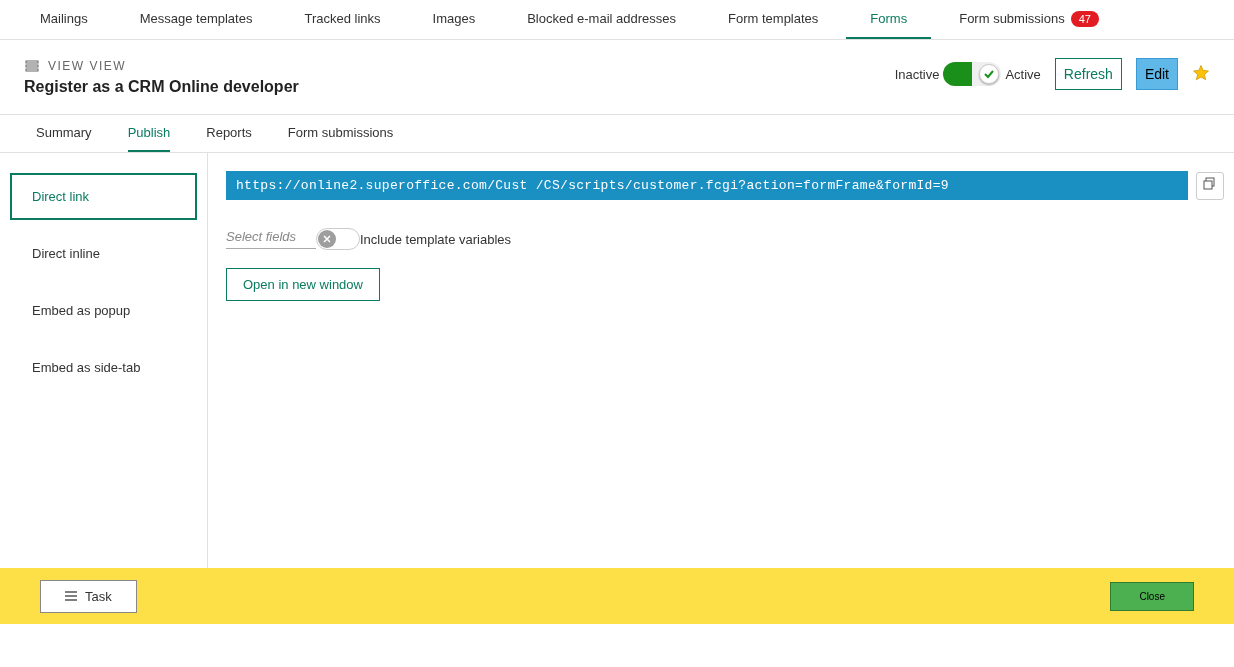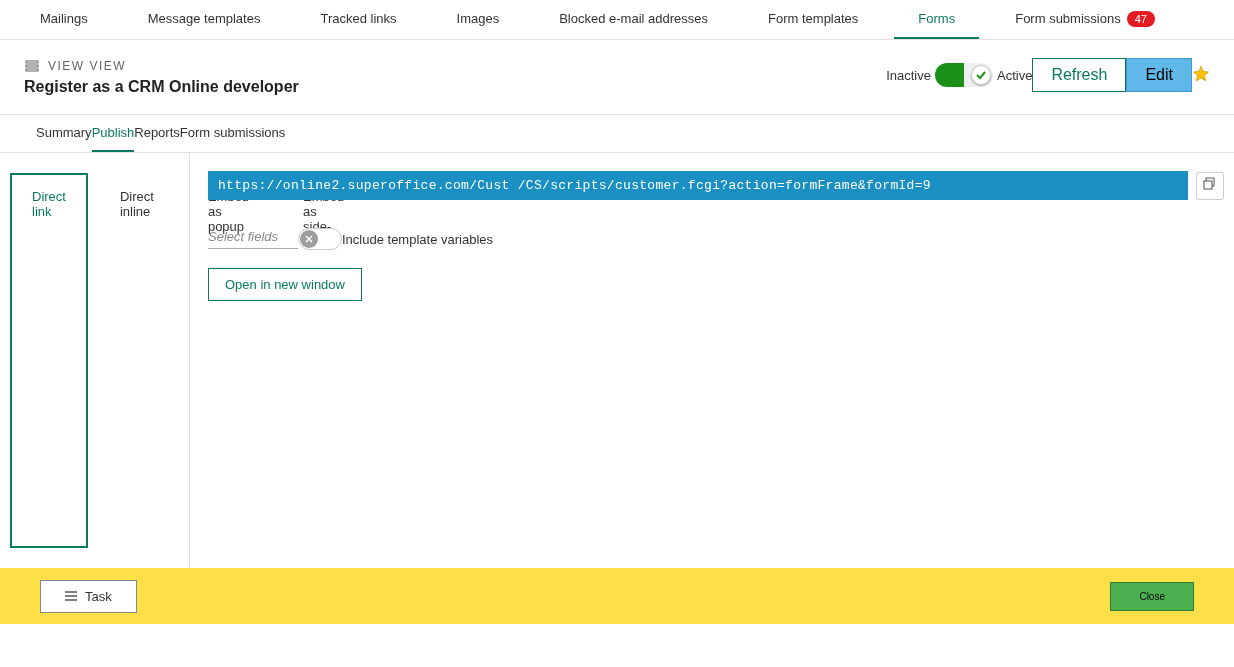--- a/index.html
+++ b/index.html
@@ -1,45 +1,45 @@
 <!DOCTYPE html>
 <html><head>
   <meta charset="utf-8">
   <style>
     * { box-sizing: border-box; margin: 0; padding: 0; }
     body { font-family: "Segoe UI", Arial, sans-serif; font-size: 13px; color: #333; background: #fff; width: 1234px; }
 
     
-    .top-nav { display: flex; align-items: center; border-bottom: 1px solid #e0e0e0; height: 40px; padding: 0 16px; gap: 12px; }
+    .top-nav { display: flex; align-items: center; border-bottom: 1px solid #e0e0e0; height: 40px; padding: 0 16px; gap: 4px; }
     .top-nav .nav-item { padding: 0 24px; height: 100%; display: flex; align-items: center; cursor: pointer; color: #333; border-bottom: 2px solid transparent; position: relative; }
     .top-nav .nav-item.active { color: #0a7b5f; border-bottom: 2px solid #0a7b5f; font-weight: 500; }
     .badge { background: #e31b23; color: #fff; border-radius: 10px; padding: 2px 8px; font-size: 11px; margin-left: 6px; font-weight: 500; }
 
     
     .header-section { padding: 18px 24px; border-bottom: 1px solid #e0e0e0; display: flex; align-items: flex-start; justify-content: space-between; }
     .header-left { display: flex; flex-direction: column; gap: 2px; }
     .view-form-label { display: flex; align-items: center; gap: 8px; color: #666; font-size: 12px; letter-spacing: 1.5px; }
     .form-icon { display: inline-flex; }
     .page-title { font-size: 16px; font-weight: 600; color: #222; margin-top: 2px; }
-    .header-right { display: flex; align-items: center; }
+    .header-right { display: flex; align-items: center; gap: 14px; }
     .toggle-group { display: flex; align-items: center; gap: 4px; font-size: 13px; }
     .toggle { width: 58px; height: 24px; border-radius: 12px; background: linear-gradient(to right, #1a8f1a 50%, #f0f0f0 50%); position: relative; cursor: pointer; display: inline-flex; align-items: center; justify-content: flex-end; padding: 2px; }
     .toggle-knob { width: 20px; height: 20px; border-radius: 50%; background: #fff; display: flex; align-items: center; justify-content: center; box-shadow: 0 1px 2px rgba(0,0,0,0.3); border: 1px solid #ccc; }
-    .btn { padding: 7px 18px; border: 1px solid #0a7b5f; background: #fff; color: #0a7b5f; cursor: pointer; font-size: 16px; }
+    .btn { padding: 7px 8px; border: 1px solid #0a7b5f; background: #fff; color: #0a7b5f; cursor: pointer; font-size: 14px; }
     .btn.primary-light { background: #5fb8e8; color: #000; border: 1px solid #3a9bd4; }
     .star { cursor: pointer; }
 
     
-    .sub-tabs { display: flex; border-bottom: 1px solid #e0e0e0; padding: 0 36px; height: 38px; align-items: flex-end; }
+    .sub-tabs { display: flex; border-bottom: 1px solid #e0e0e0; padding: 0 36px; gap: 36px; height: 38px; align-items: flex-end; }
     .sub-tabs .tab { padding: 10px 0; cursor: pointer; color: #333; border-bottom: 2px solid transparent; }
     .sub-tabs .tab.active { color: #0a7b5f; border-bottom: 2px solid #0a7b5f; font-weight: 500; }
 
     
     .main { display: flex; min-height: 415px; }
-    .sidebar { width: 190px; border-right: 1px solid #e0e0e0; padding: 20px 10px; display: flex; flex-direction: row; gap: 10px; flex-shrink: 0; }
+    .sidebar { width: 208px; border-right: 1px solid #e0e0e0; padding: 20px 10px; display: flex; flex-direction: column; gap: 10px; flex-shrink: 0; }
     .sidebar-item { padding: 14px 20px; cursor: pointer; color: #333; border: 2px solid transparent; }
     .sidebar-item.active { border: 2px solid #0a7b5f; color: #0a7b5f; }
     .content { flex: 1; padding: 18px 10px 18px 18px; }
     .url-row { display: flex; align-items: center; gap: 8px; }
     .url-bar { flex: 1; background: #1a8fc2; color: #fff; font-family: "Courier New", monospace; padding: 7px 10px; font-size: 13px; letter-spacing: 0.3px; }
     .copy-btn { width: 28px; height: 28px; border: 1px solid #ccc; background: #fff; display: flex; align-items: center; justify-content: center; cursor: pointer; border-radius: 3px; }
     .options-row { display: flex; align-items: center; margin-top: 28px; }
     .select-fields { color: #888; width: 90px; font-style: italic; border-bottom: 1px solid #aaa; padding-bottom: 4px; cursor: pointer; }
     .mini-toggle { width: 44px; height: 22px; border-radius: 11px; border: 1px solid #ccc; background: #fff; display: flex; align-items: center; padding: 1px; cursor: pointer; }
     .mini-toggle-knob { width: 18px; height: 18px; border-radius: 50%; background: #9e9e9e; display: flex; align-items: center; justify-content: center; color: #fff; font-size: 11px; }

